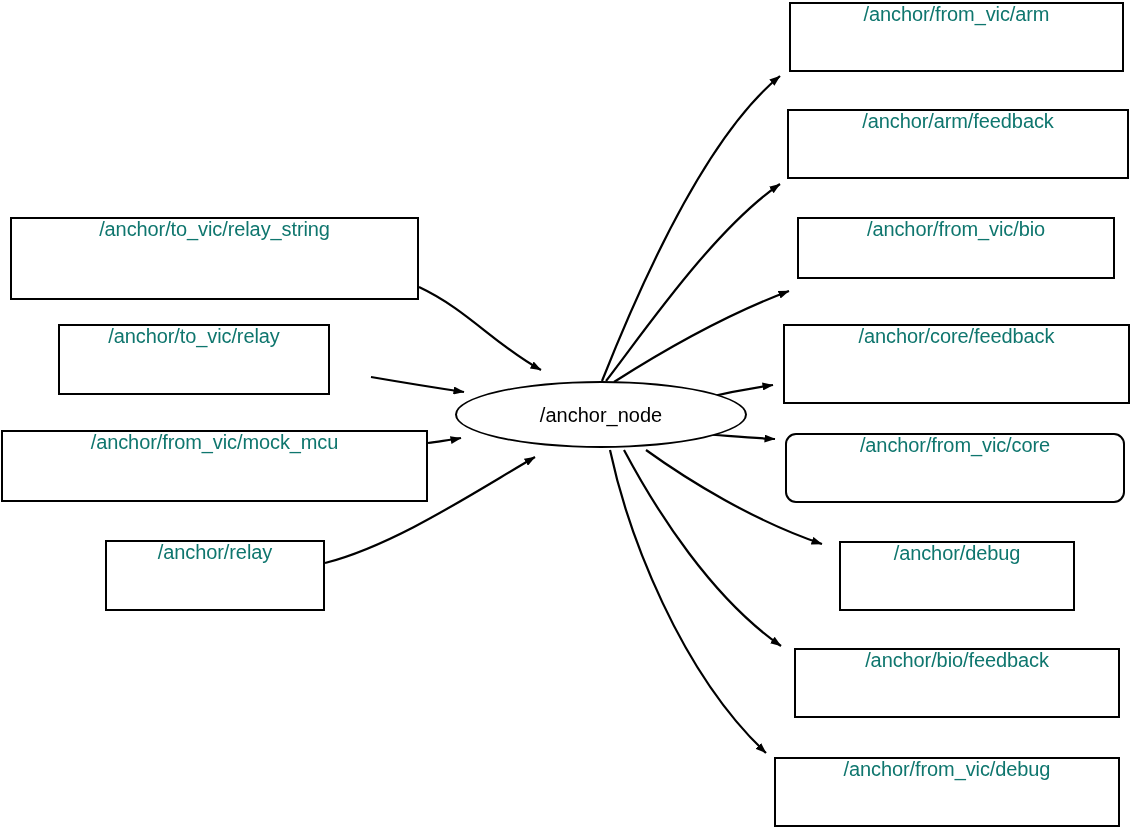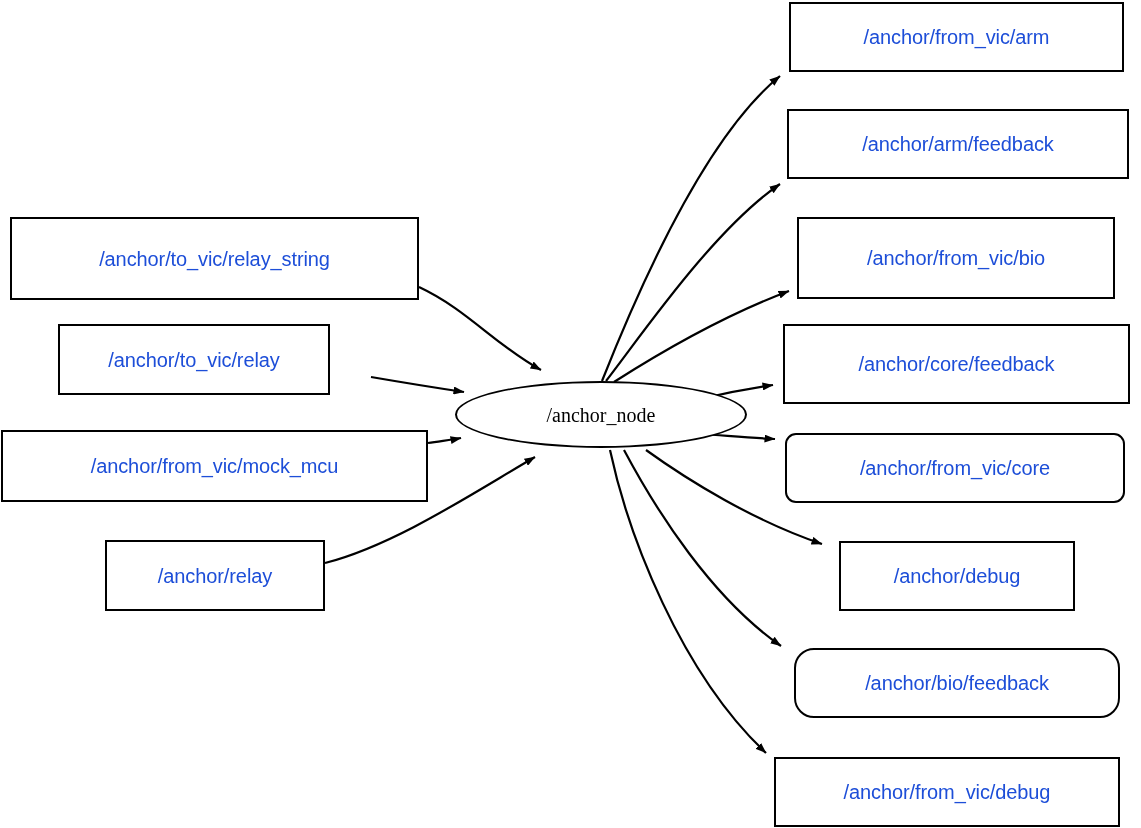--- a/index.html
+++ b/index.html
@@ -23,42 +23,41 @@
     top: 0;
     width: 1141px;
     height: 828px;
   }
   .topic-node {
     position: absolute;
     box-sizing: border-box;
     border: 2px solid #000000;
     background: #ffffff;
     display: flex;
-    align-items: center;
     justify-content: center;
     font-family: "Liberation Sans", sans-serif;
     font-size: 20px;
-    color: #1d4ed8;
+    color: #0f766e;
     white-space: nowrap;
     letter-spacing: -0.1px;
   }
   .node-label {
     display: block;
     line-height: 1;
   }
   .ros-node-ellipse {
     position: absolute;
     box-sizing: border-box;
     border: 2px solid #000000;
     border-radius: 50%;
     background: #ffffff;
     display: flex;
     align-items: center;
     justify-content: center;
-    font-family: Liberation Serif, serif;
+    font-family: Liberation Sans, sans-serif;
     font-size: 20px;
     color: #000000;
     white-space: nowrap;
     z-index: 5;
   }
 </style>
 </head>
 <body>
 
 <div id="graph-canvas">
@@ -109,37 +108,37 @@
   </div>
 
   <div class="topic-node" style="left:789px; top:2px; width:335px; height:70px;">
     <span class="node-label">/anchor/from_vic/arm</span>
   </div>
 
   <div class="topic-node" style="left:787px; top:109px; width:342px; height:70px;">
     <span class="node-label">/anchor/arm/feedback</span>
   </div>
 
-  <div class="topic-node" style="left:797px; top:217px; width:318px; height:82px;">
+  <div class="topic-node" style="left:797px; top:217px; width:318px; height:62px;">
     <span class="node-label">/anchor/from_vic/bio</span>
   </div>
 
   <div class="topic-node" style="left:783px; top:324px; width:347px; height:80px;">
     <span class="node-label">/anchor/core/feedback</span>
   </div>
 
   <div class="topic-node" style="left:785px; top:433px; width:340px; height:70px;border-radius:11px;">
     <span class="node-label">/anchor/from_vic/core</span>
   </div>
 
   <div class="topic-node" style="left:839px; top:541px; width:236px; height:70px;">
     <span class="node-label">/anchor/debug</span>
   </div>
 
-  <div class="topic-node" style="left:794px; top:648px; width:326px; height:70px;border-radius:20px;">
+  <div class="topic-node" style="left:794px; top:648px; width:326px; height:70px;">
     <span class="node-label">/anchor/bio/feedback</span>
   </div>
 
   <div class="topic-node" style="left:774px; top:757px; width:346px; height:70px;">
     <span class="node-label">/anchor/from_vic/debug</span>
   </div>
 
 </div>
 
 </body></html>

